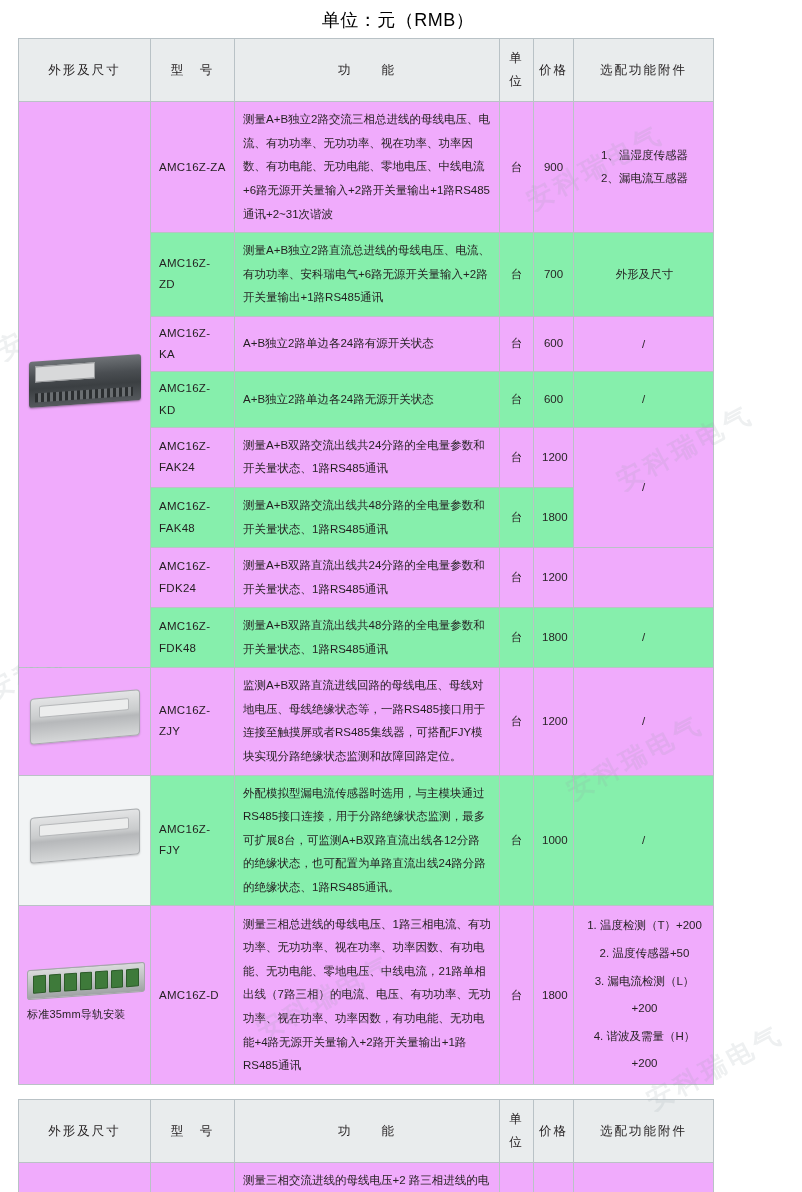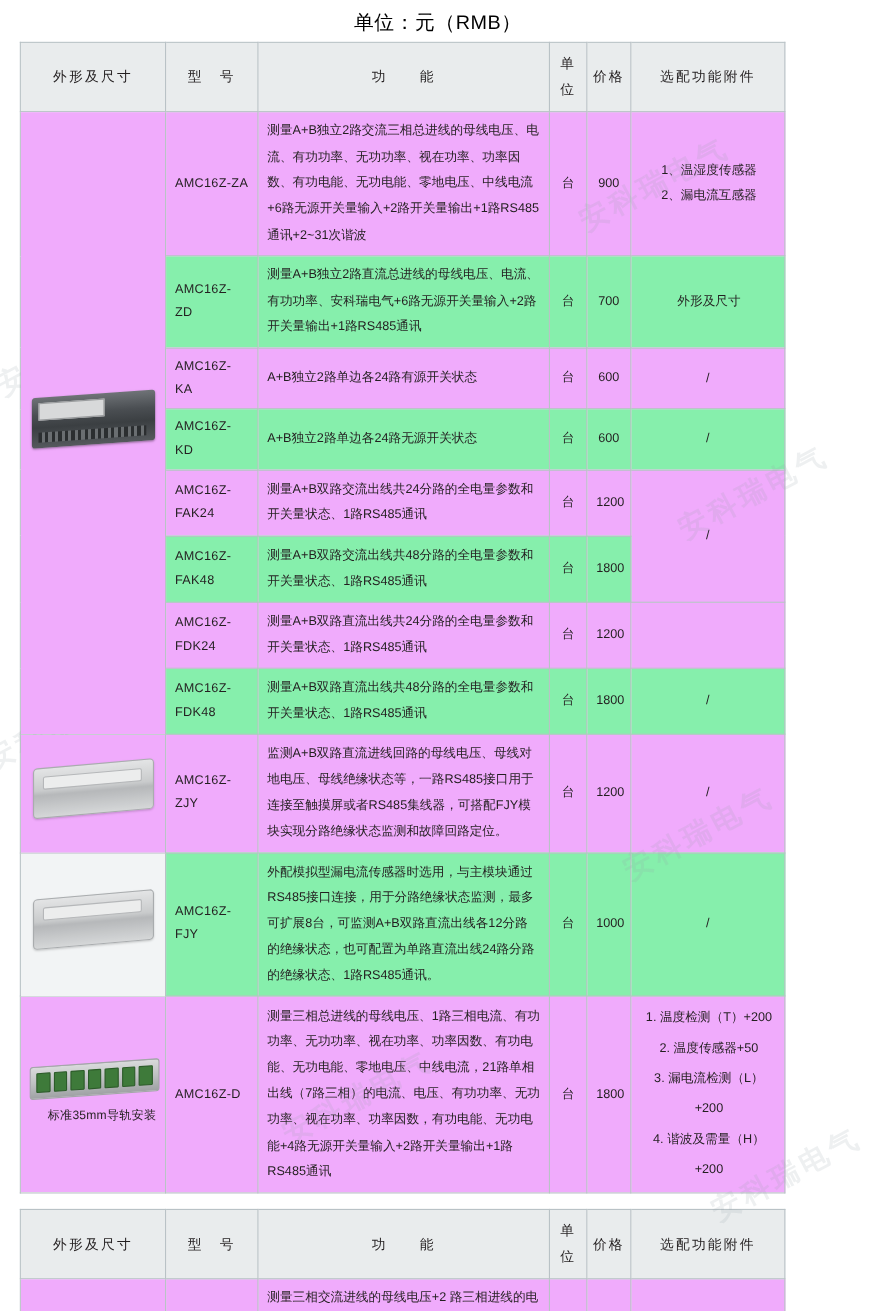--- a/index.html
+++ b/index.html
@@ -60,21 +60,21 @@
   td.func{text-align:left;font-size:11.5px;line-height:2.05;}
   td.acc{font-size:11.5px;line-height:2.0;}
   td.acc.center{text-align:center;}
   td.acc.left{text-align:center;padding-left:10px;}
   td.unit,td.price{text-align:center;font-size:11.5px;}
 
   tr.alt td{background:#86efac;}
   tr.plain td{background:#f0abfc;}
 
   
-  .imgcell{position:relative;text-align:right;background:#ffffff;margin-left:44px;}
+  .imgcell{position:relative;text-align:left;background:#ffffff;margin-left:44px;}
   .imgcell.alt{background:#f2f4f5;}
   .cap{
     display:block;
     font-size:11px;
     margin-top:8px;
     color:#231f20;
     letter-spacing:.2px;
   }
 
   

